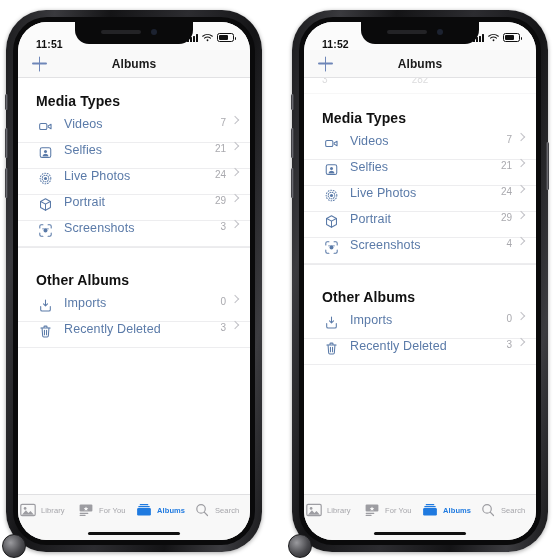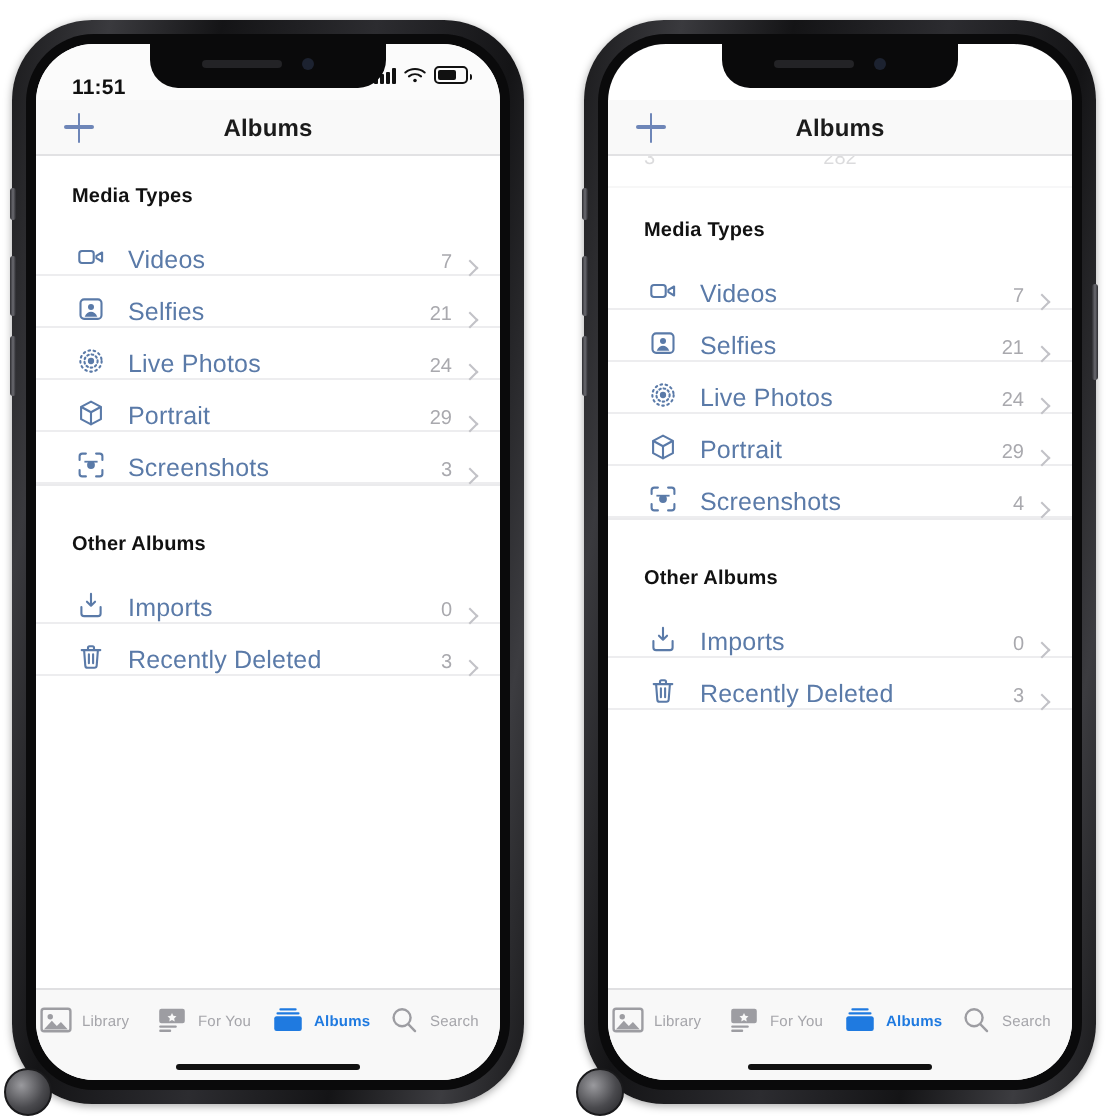--- a/index.html
+++ b/index.html
@@ -105,28 +105,28 @@
   .content{position:absolute;top:55px;left:0;right:0;bottom:46px;background:#fff;overflow:hidden;}
 
   .ghostrow{
     height:16px;position:relative;opacity:.30;
     border-bottom:0.5px solid #e6e6e8;
   }
   .ghostrow .g1{position:absolute;left:18px;top:-3px;font-size:10px;color:#8b8b90;}
   .ghostrow .g2{position:absolute;left:50%;transform:translateX(-50%);top:-3px;font-size:10px;color:#8b8b90;}
 
   .sectionhdr{
-    font-size:10px;font-weight:bold;color:#111;
+    font-size:14px;font-weight:bold;color:#111;
     padding:16px 0 8px 18px;letter-spacing:.1px;
   }
   .sectionhdr.tight{padding-top:14px;}
   .spacer-sec{height:10px;border-top:0.5px solid #ebebed;}
 
   .row{
-    display:flex;align-items:flex-end;height:26px;padding-left:18px;padding-right:12px;
+    display:flex;align-items:flex-start;height:26px;padding-left:18px;padding-right:12px;
     border-bottom:0.5px solid #ededef;position:relative;box-sizing:border-box;
   }
   .row .ico{width:18px;height:18px;flex:0 0 18px;margin-right:10px;display:flex;align-items:center;justify-content:center;}
   .row .label{font-size:12.5px;color:#5a7aa8;flex:1;letter-spacing:.1px;}
   .row .count{font-size:10px;color:#a9a9ae;margin-right:6px;}
   .chev{width:5px;height:5px;border-right:1.2px solid #c2c2c7;border-top:1.2px solid #c2c2c7;transform:rotate(45deg);}
 
   svg{display:block;}
   .st{stroke:#5a7aa8;fill:none;stroke-width:1.4;stroke-linecap:round;stroke-linejoin:round;}
   .fl{fill:#5a7aa8;}
@@ -360,20 +360,41 @@
     <div class="btn-side power"></div>
     <div class="nub"></div>
     <div class="bezel">
       <div class="screen">
 
         <div class="notch">
           <div class="speaker"></div>
           <div class="cam"></div>
         </div>
 
+        <div class="statusbar">
+          <div class="clock">11:52</div>
+          <div class="st-right">
+            <div class="bars">
+                <i></i>
+                <i></i>
+                <i></i>
+                <i></i>
+              </div>
+            <div class="wifi">
+              <svg viewBox="0 0 16 12" width="11" height="9">
+                  <path d="M1 4.2a11 11 0 0 1 14 0" stroke="#111" stroke-width="1.5" fill="none" stroke-linecap="round"></path>
+                  <path d="M3.6 7a7.2 7.2 0 0 1 8.8 0" stroke="#111" stroke-width="1.5" fill="none" stroke-linecap="round"></path>
+                  <circle cx="8" cy="10" r="1.3" fill="#111"></circle>
+                </svg>
+            </div>
+            <div class="batt">
+                <i></i>
+              </div>
+          </div>
+        </div>
 
         <div class="navbar">
           <div class="plus"></div>
           <div class="navtitle">Albums</div>
         </div>
 
         <div class="content">
 
           <div class="ghostrow">
             <span class="g1">3</span>

